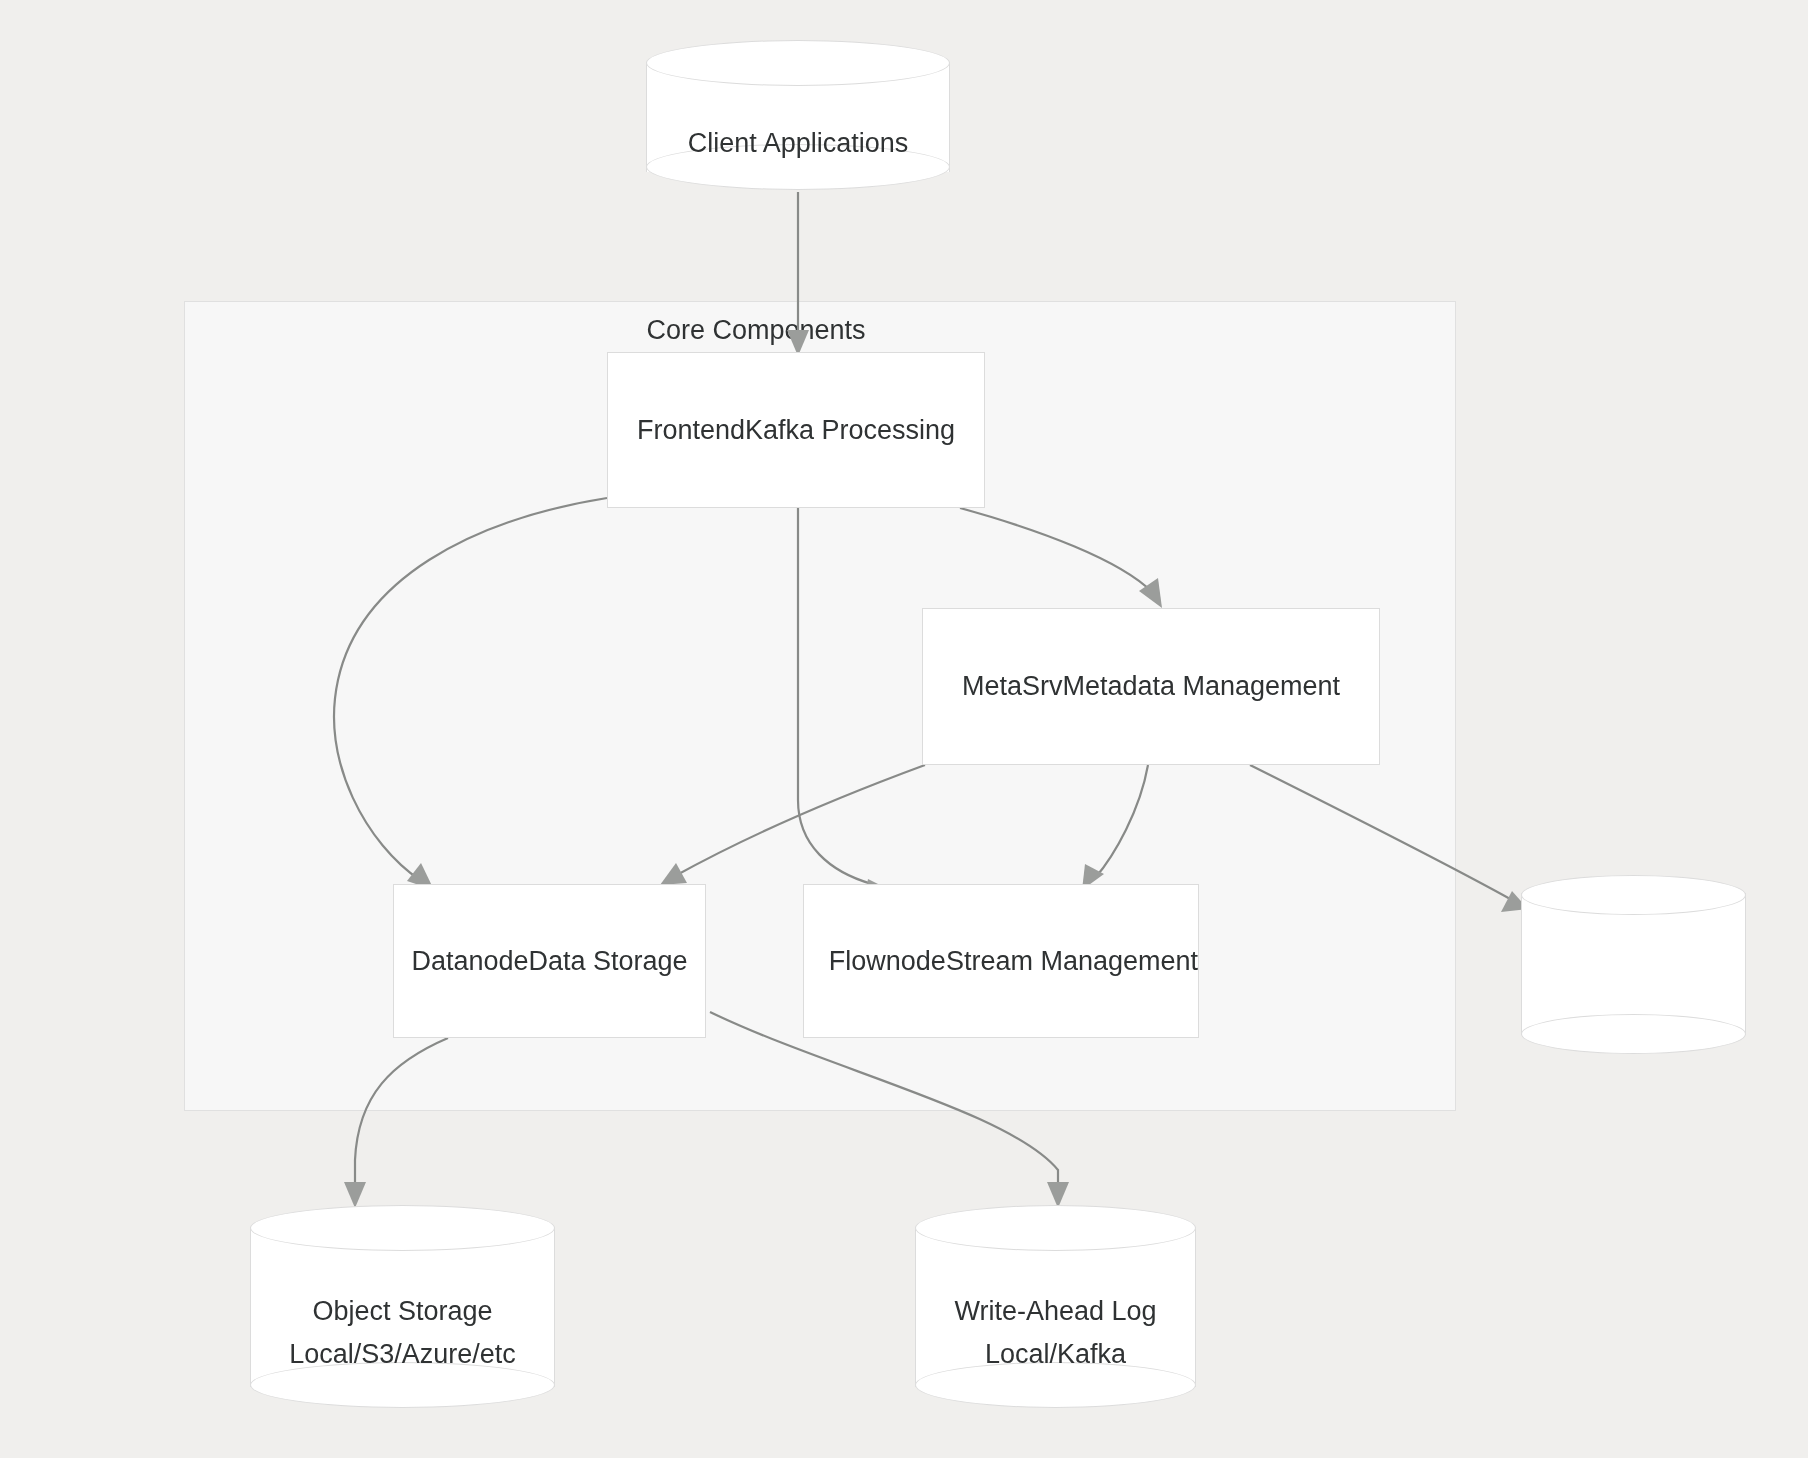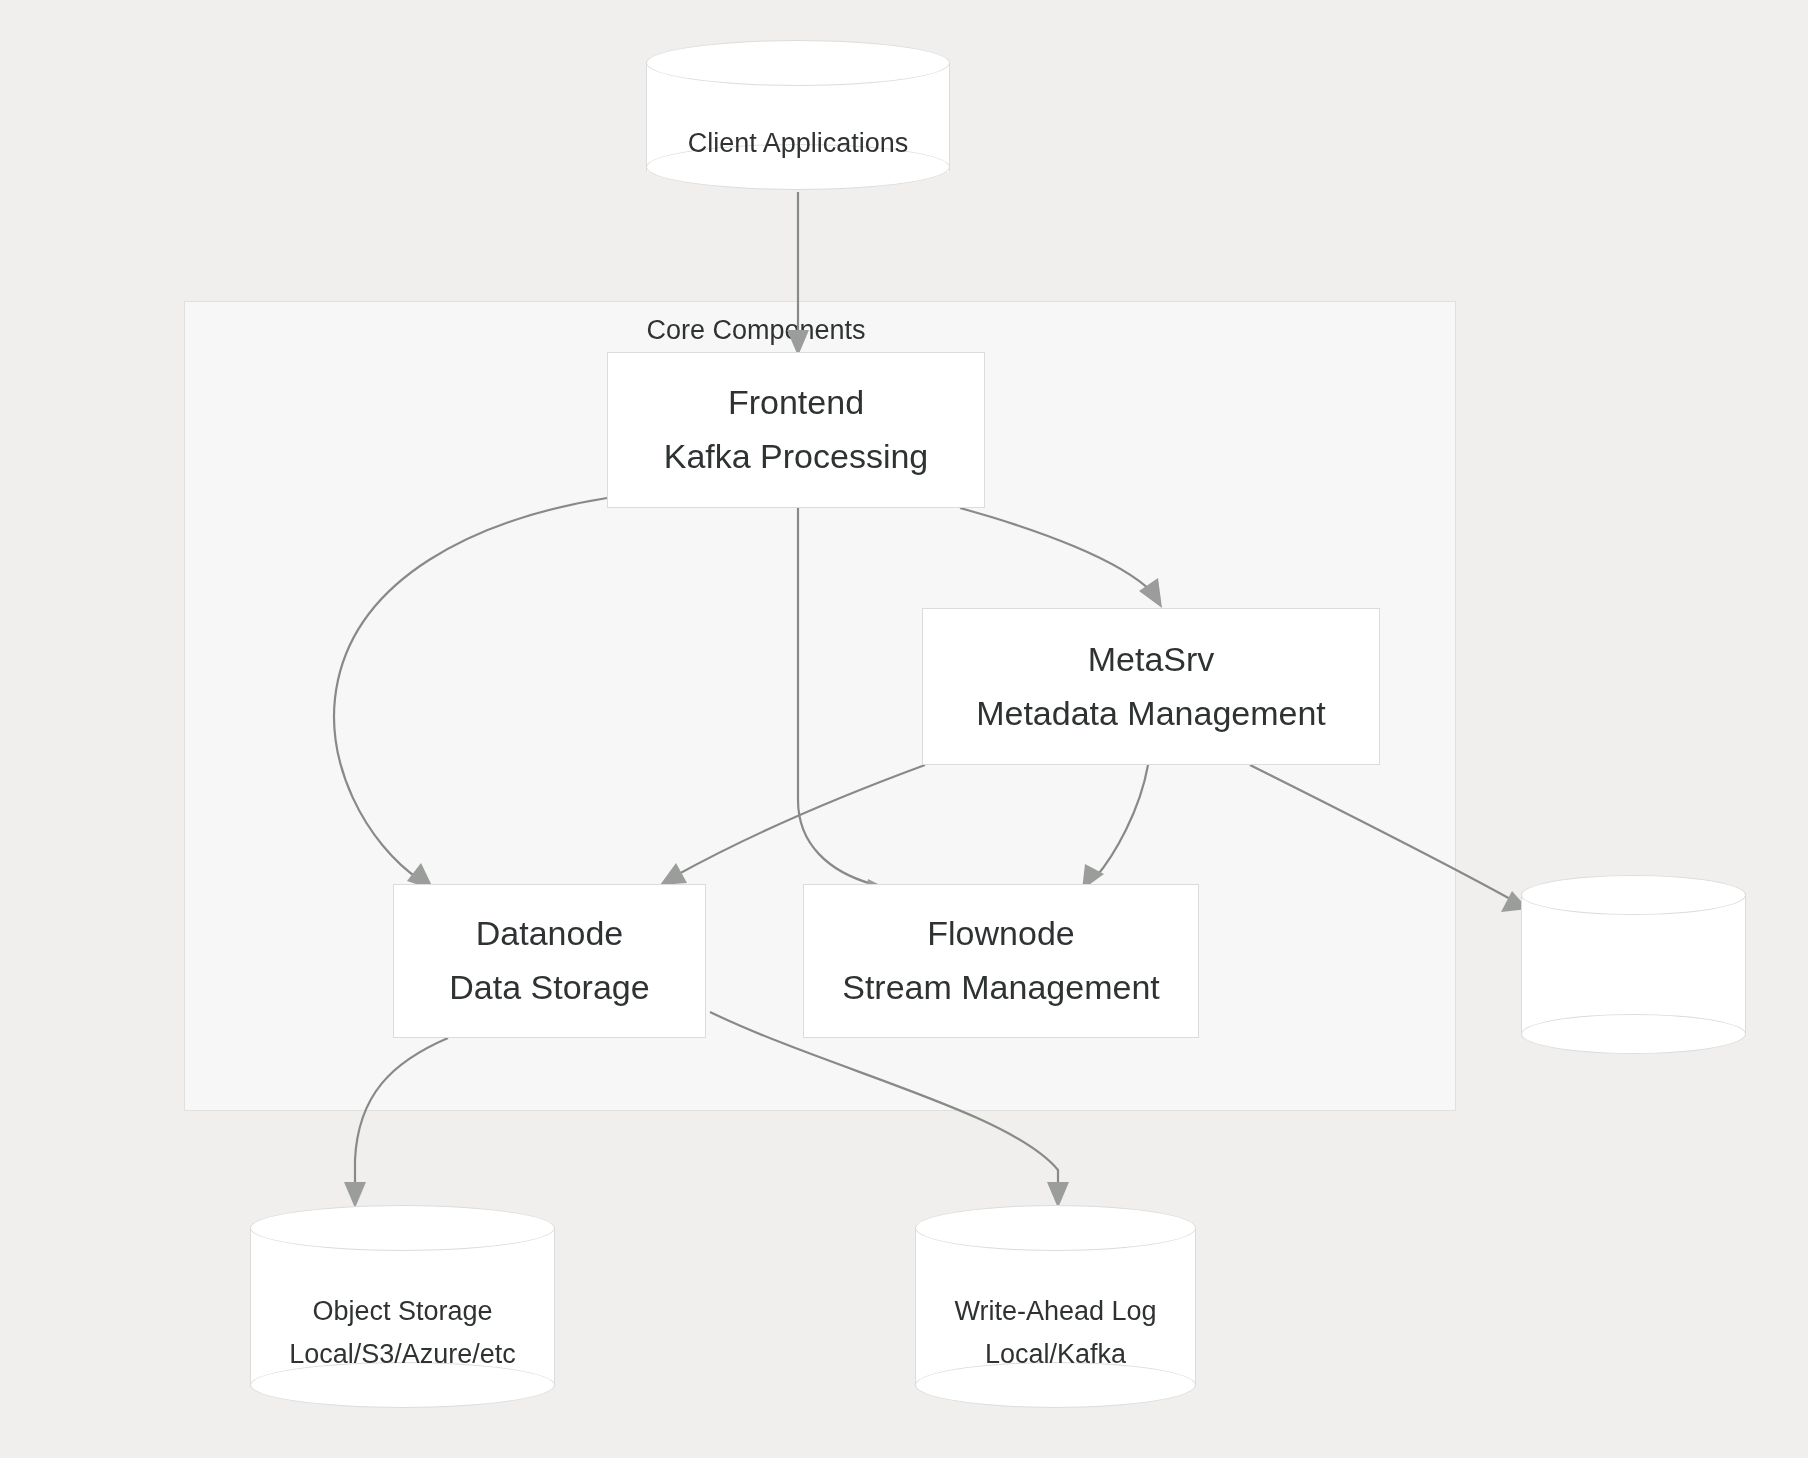--- a/index.html
+++ b/index.html
@@ -41,25 +41,25 @@
     color: #2f3233;
     white-space: nowrap;
     text-align: center;
   }
   .node-box {
     position: absolute;
     background: #ffffff;
     border: 1.6px solid #dcdcdc;
     box-sizing: border-box;
     display: flex;
-    flex-direction: column;
+    flex-direction: row;
     align-items: center;
     justify-content: center;
     color: #2f3233;
-    font-size: 34px;
+    font-size: 27px;
     line-height: 1.58;
   }
   .node-cyl {
     position: absolute;
     box-sizing: border-box;
   }
   .cyl-body {
     position: absolute;
     left: 0;
     background: #ffffff;
@@ -150,21 +150,21 @@
   <div class="node-box" style="left:393px; top:884px; width:313px; height:154px;">
     <span class="node-line">Datanode</span>
     <span class="node-line">Data Storage</span>
   </div>
 
   <div class="node-box" style="left:922px; top:608px; width:458px; height:157px;">
     <span class="node-line">MetaSrv</span>
     <span class="node-line">Metadata Management</span>
   </div>
 
-  <div class="node-box" style="left:803px; top:884px; width:396px; height:154px;">
+  <div class="node-box" style="left:803px; top:884px; width:396px; height:154px;justify-content:flex-end;">
     <span class="node-line">Flownode</span>
     <span class="node-line">Stream Management</span>
   </div>
 
   <div class="node-cyl" style="left:1521px; top:875px; width:225px; height:183px;">
     <div class="cyl-body" style="top:18px; width:225px; height:142px;"></div>
     <div class="cyl-bottom" style="top:139px; width:225px; height:40px;"></div>
     <div class="cyl-top" style="top:0px; width:225px; height:40px;"></div>
   </div>
 

